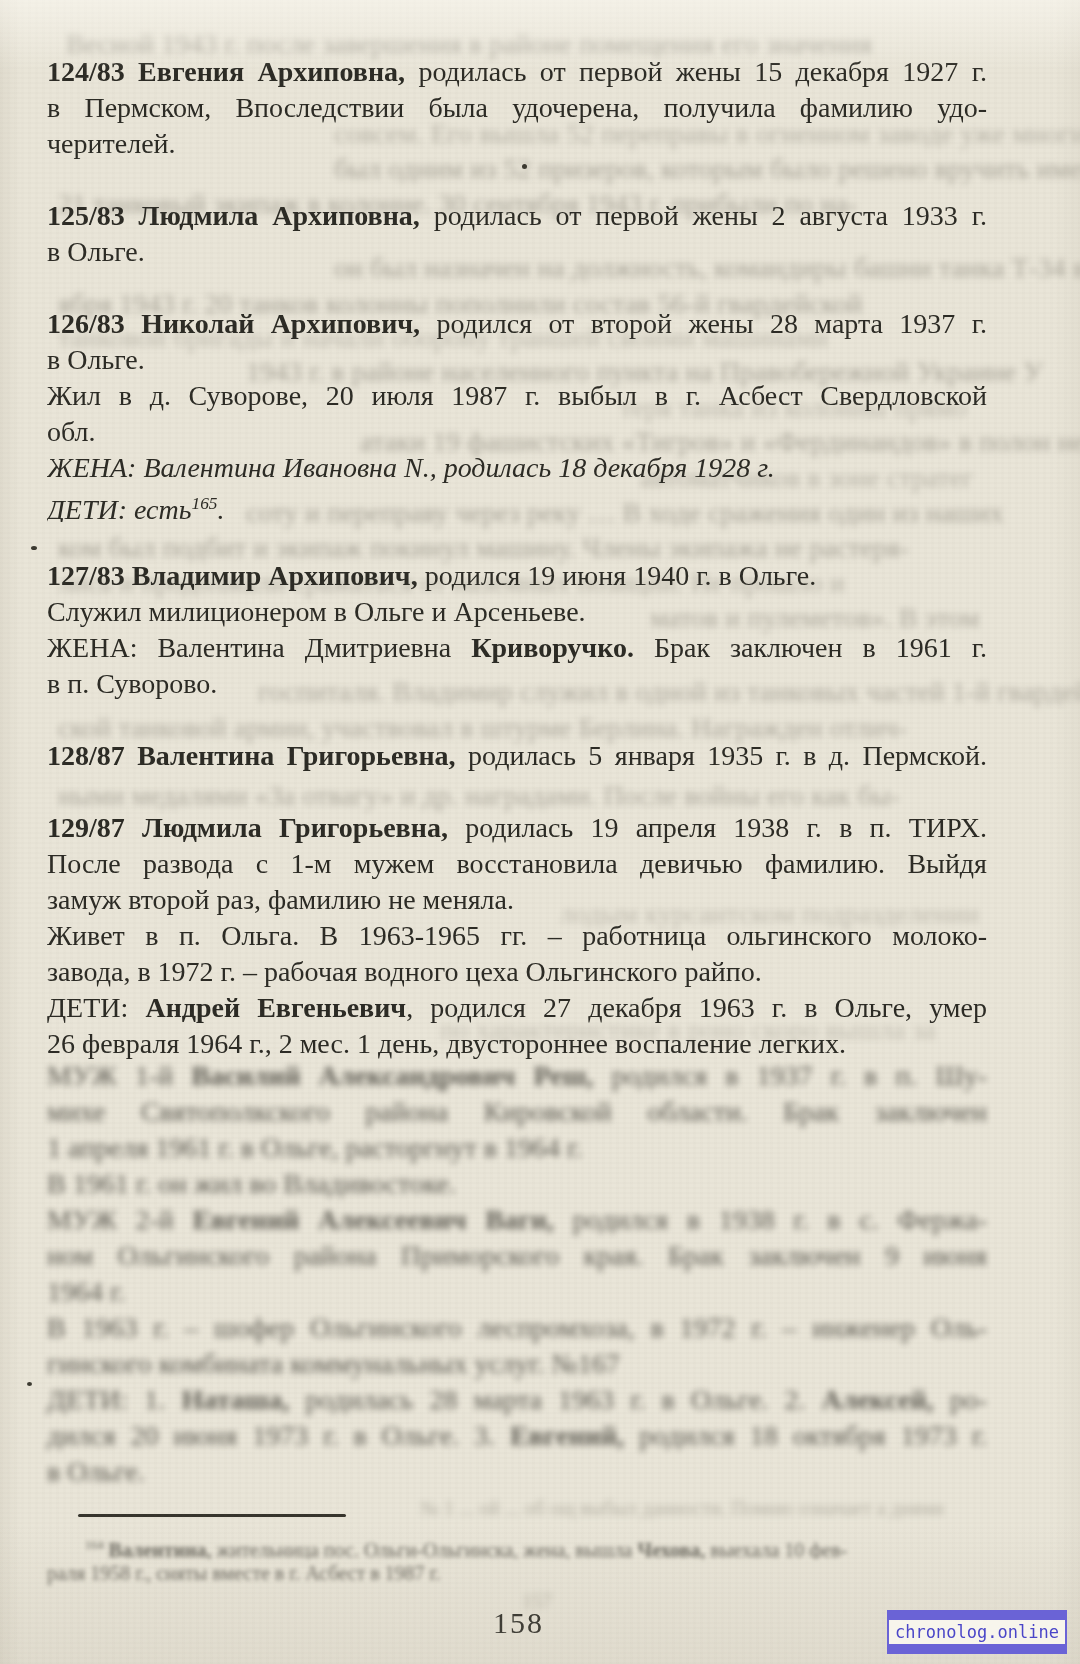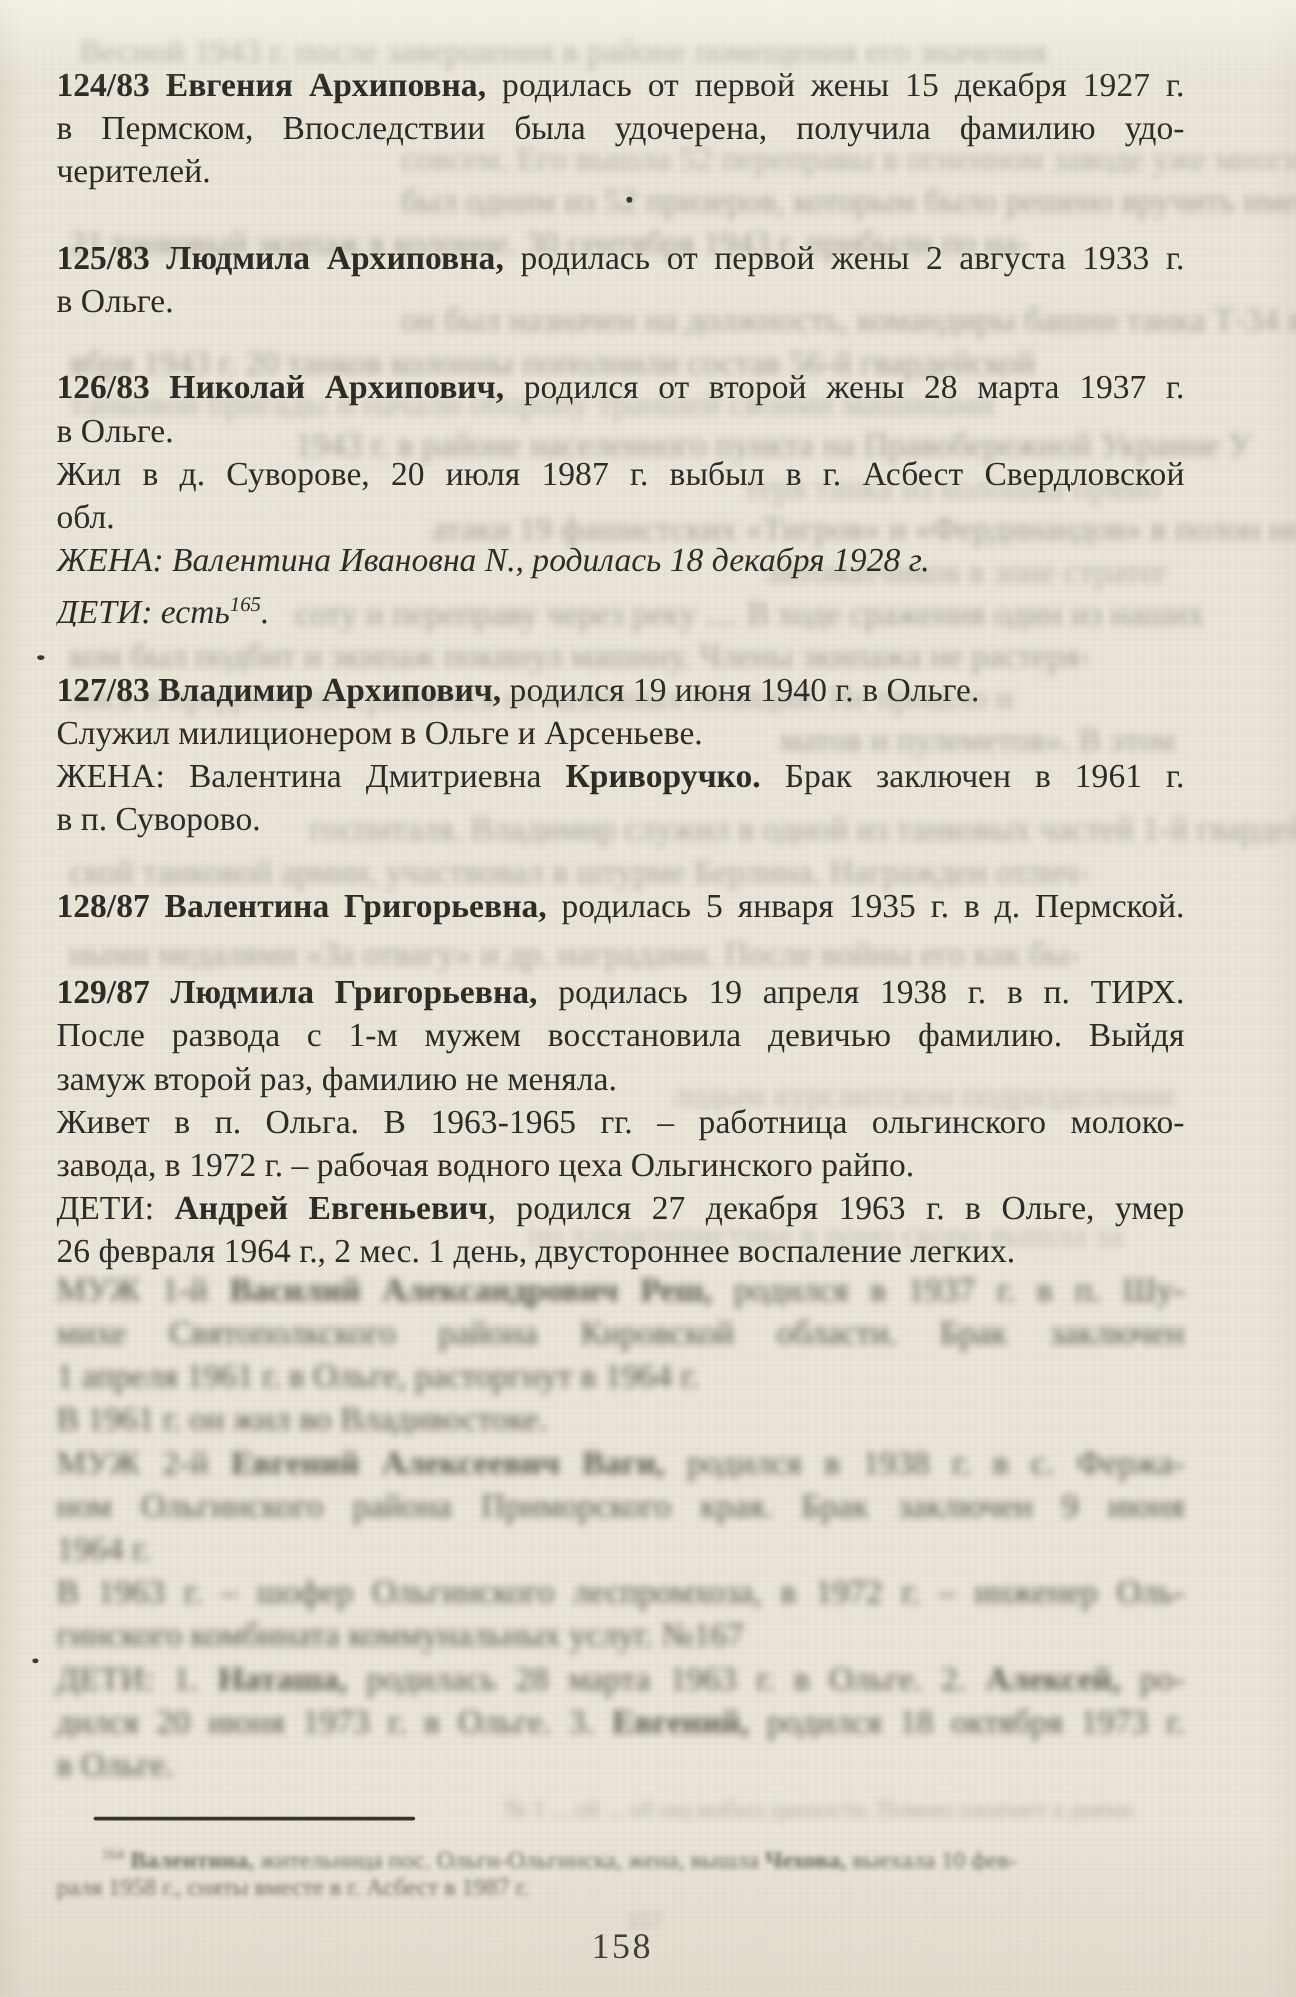--- a/index.html
+++ b/index.html
@@ -150,17 +150,20 @@
     </div>
 
   <div class="footnote-rule"></div>
   <div id="footnotes">
       <div class="line"><span class="sup">164</span><span> </span><span class="b">Валентина,</span><span> жительница пос. Ольги-Ольгинска, жена, вышла </span><span class="b">Чехова,</span><span> выехала 10 фев-</span></div>
       <div class="line"><span>раля 1958 г., сняты вместе в г. Асбест в 1987 г.</span></div>
     </div>
 
   <div class="page-number">158</div>
 
+  <div class="watermark">
+    <div class="watermark-inner">chronolog.online</div>
+  </div>
 
   <div class="speck s1"></div>
   <div class="speck s2"></div>
   <div class="speck s3"></div>
 </div>
 
 </body></html>

